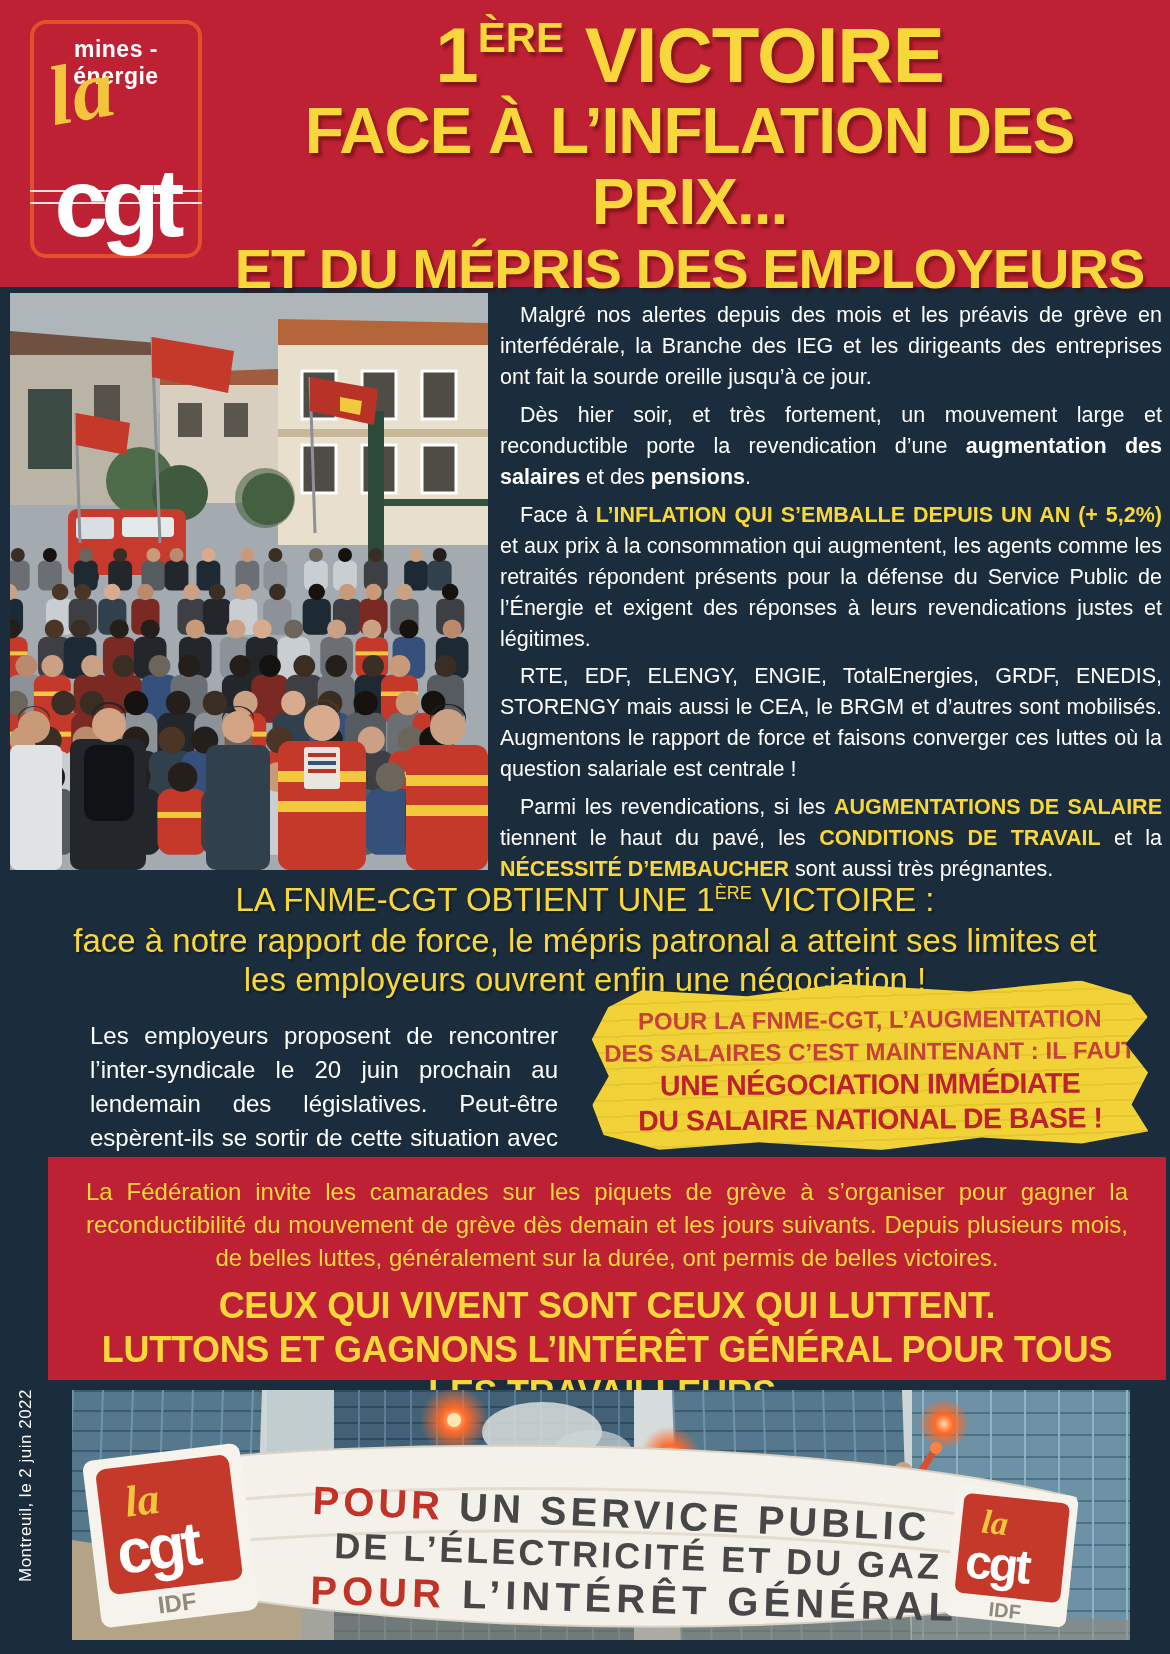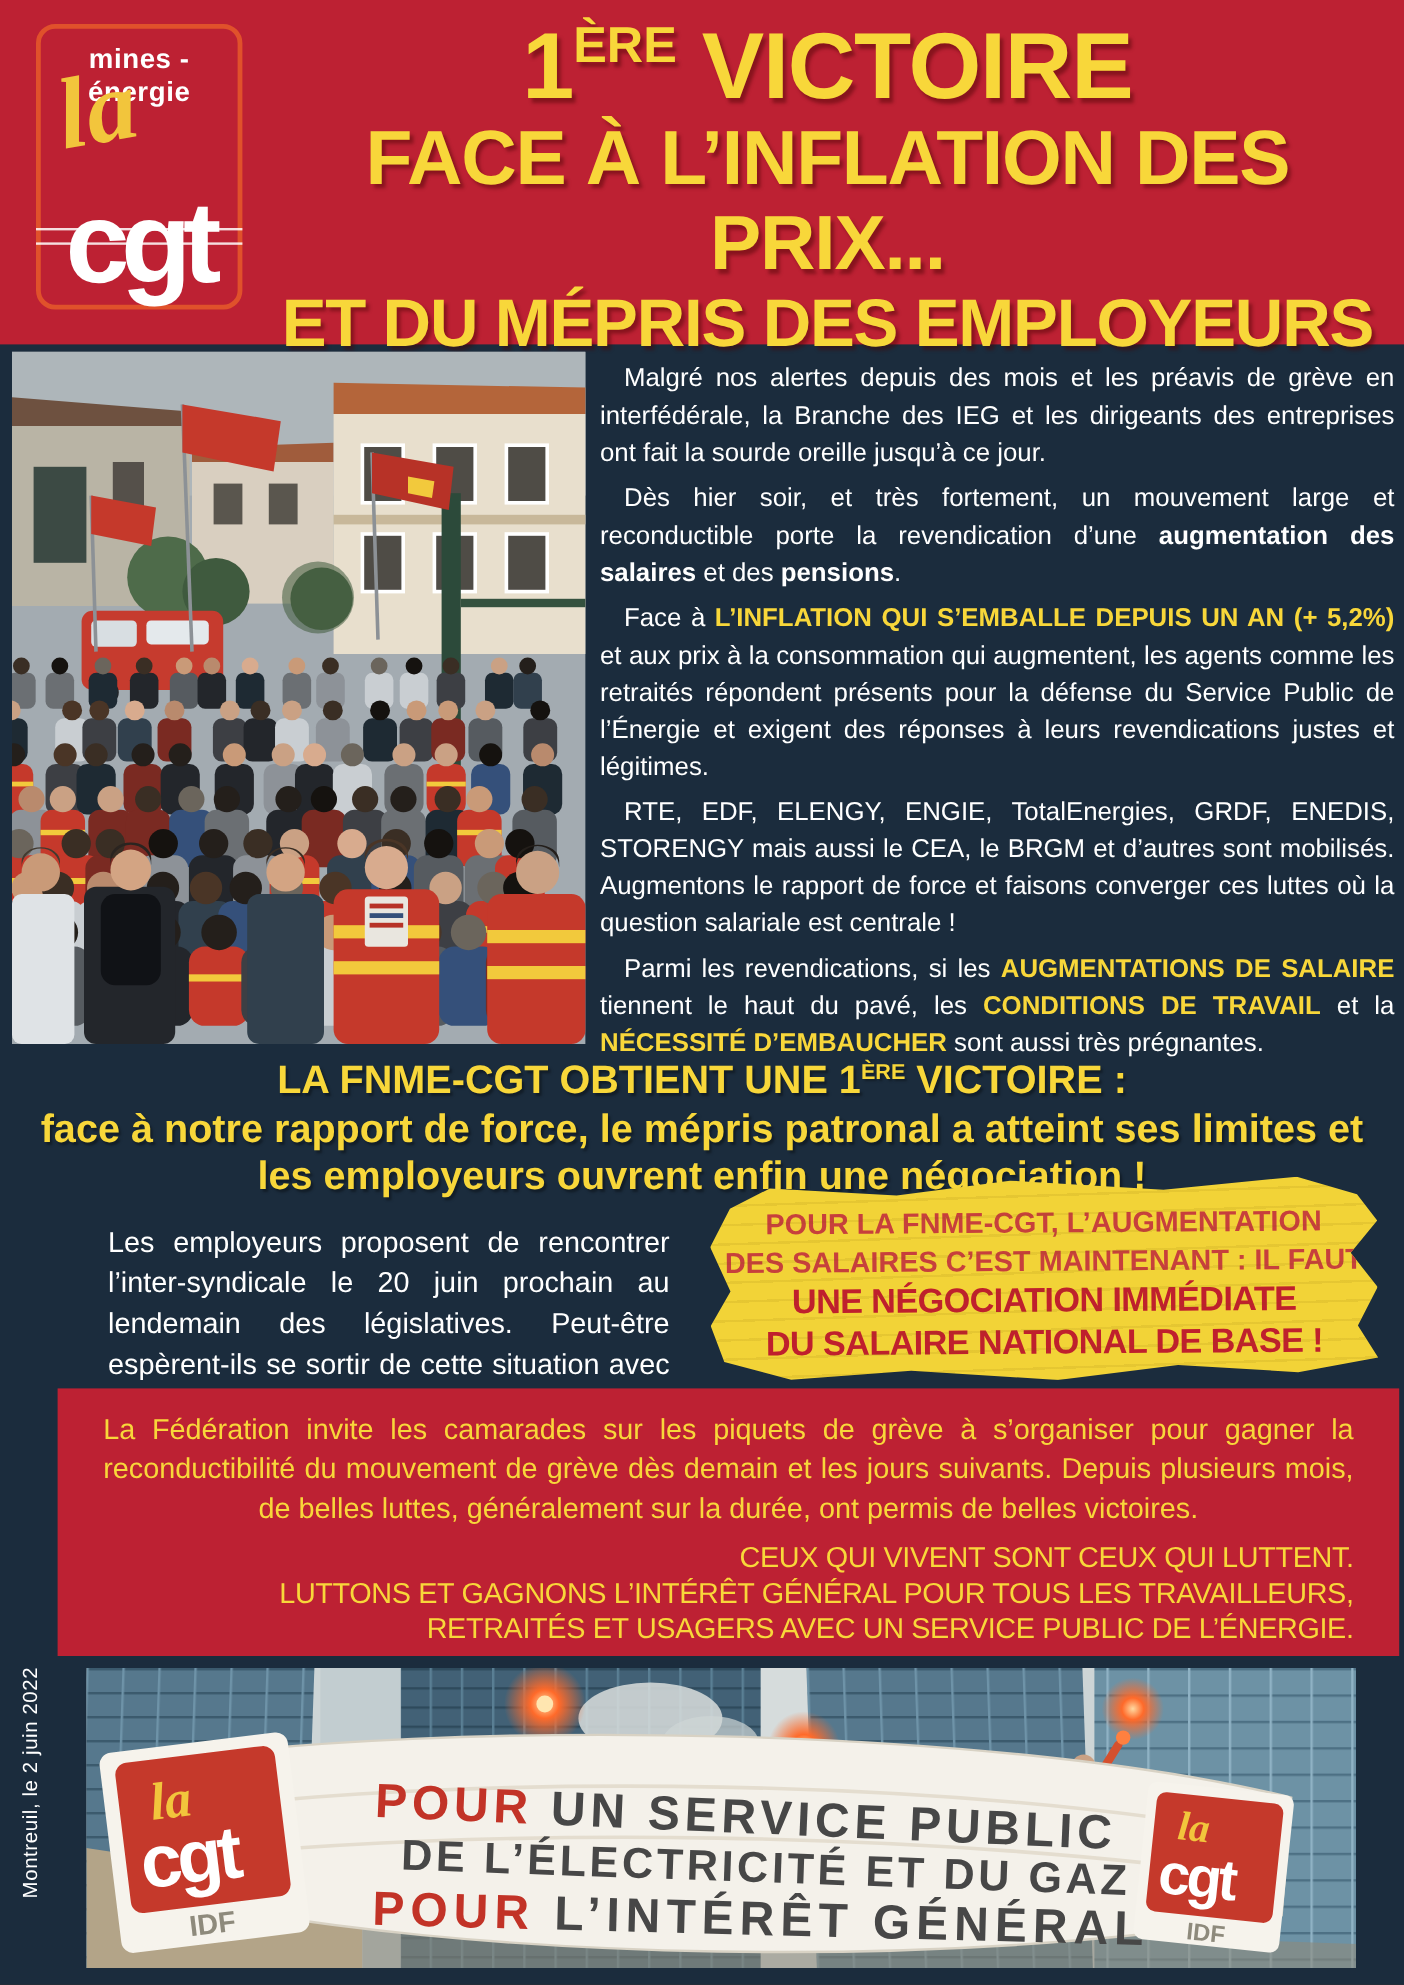--- a/index.html
+++ b/index.html
@@ -42,21 +42,21 @@
   .col-right p{
     margin:0 0 7px 0;color:#ffffff;font-size:21.5px;line-height:1.44;
     text-align:justify;text-indent:20px;
   }
   .seg-wb{font-weight:bold;}
   .seg-yb{font-weight:bold;color:#f8d73a;}
 
   
   .victory{
     position:absolute;left:25px;right:25px;top:879px;text-align:center;
-    color:#f8d73a;font-weight:bold;text-shadow:2px 2px 2px rgba(0,0,0,.35);
+    color:#f8d73a;font-weight:normal;text-shadow:2px 2px 2px rgba(0,0,0,.35);
   }
   .v1{font-size:33px;line-height:1.3;}
   .v1 sup{font-size:18px;vertical-align:12px;}
   .v2,.v3{font-size:33px;line-height:1.18;}
 
   
   .para-left{
     position:absolute;left:90px;top:995px;width:468px;
     color:#ffffff;font-size:24px;line-height:1.42;text-align:justify;
   }
@@ -73,21 +73,21 @@
   }
   .claim-s{color:#c7403c;font-weight:bold;font-size:24px;line-height:1.32;}
   .claim-b{color:#bf202d;font-weight:bold;font-size:28.5px;line-height:1.22;letter-spacing:-.5px;}
 
   
   .red-band{
     position:absolute;left:12px;top:1157px;width:1118px;height:223px;
     background:#bd2133;color:#f8d73a;box-sizing:border-box;padding:18px 38px 0 38px;margin-left:36px;
   }
   .rb-para{font-size:24px;line-height:1.38;text-align:justify;text-align-last:center;margin:0 0 10px 0;}
-  .rb-bold{font-size:24px;font-weight:normal;text-align:right;line-height:1.22;letter-spacing:-.3px;}
+  .rb-bold{font-size:36px;font-weight:bold;text-align:center;line-height:1.22;letter-spacing:-.3px;}
 
   
   .photo-banner{position:absolute;left:72px;top:1390px;width:1058px;height:250px;}
 
   
   .side-date{
     position:absolute;left:16px;top:1382px;height:200px;
     writing-mode:vertical-rl;transform:rotate(180deg);
     color:#ffffff;font-size:17px;letter-spacing:.5px;white-space:nowrap;
   }

